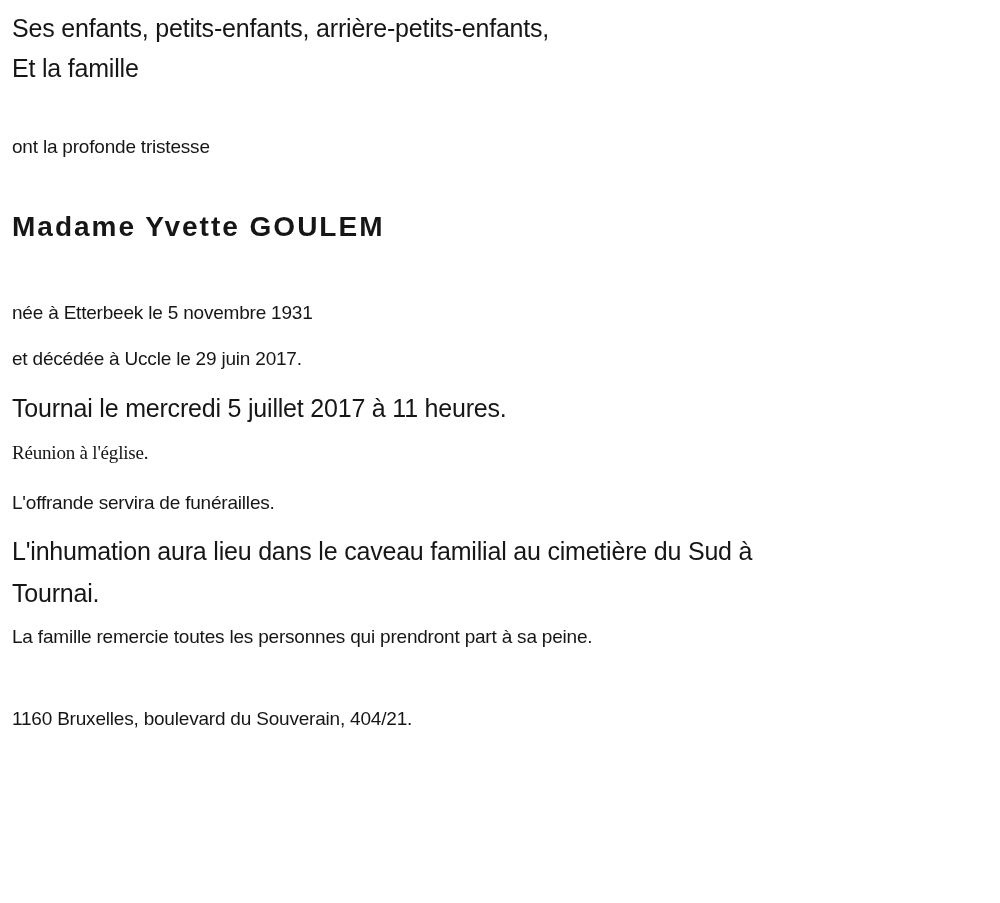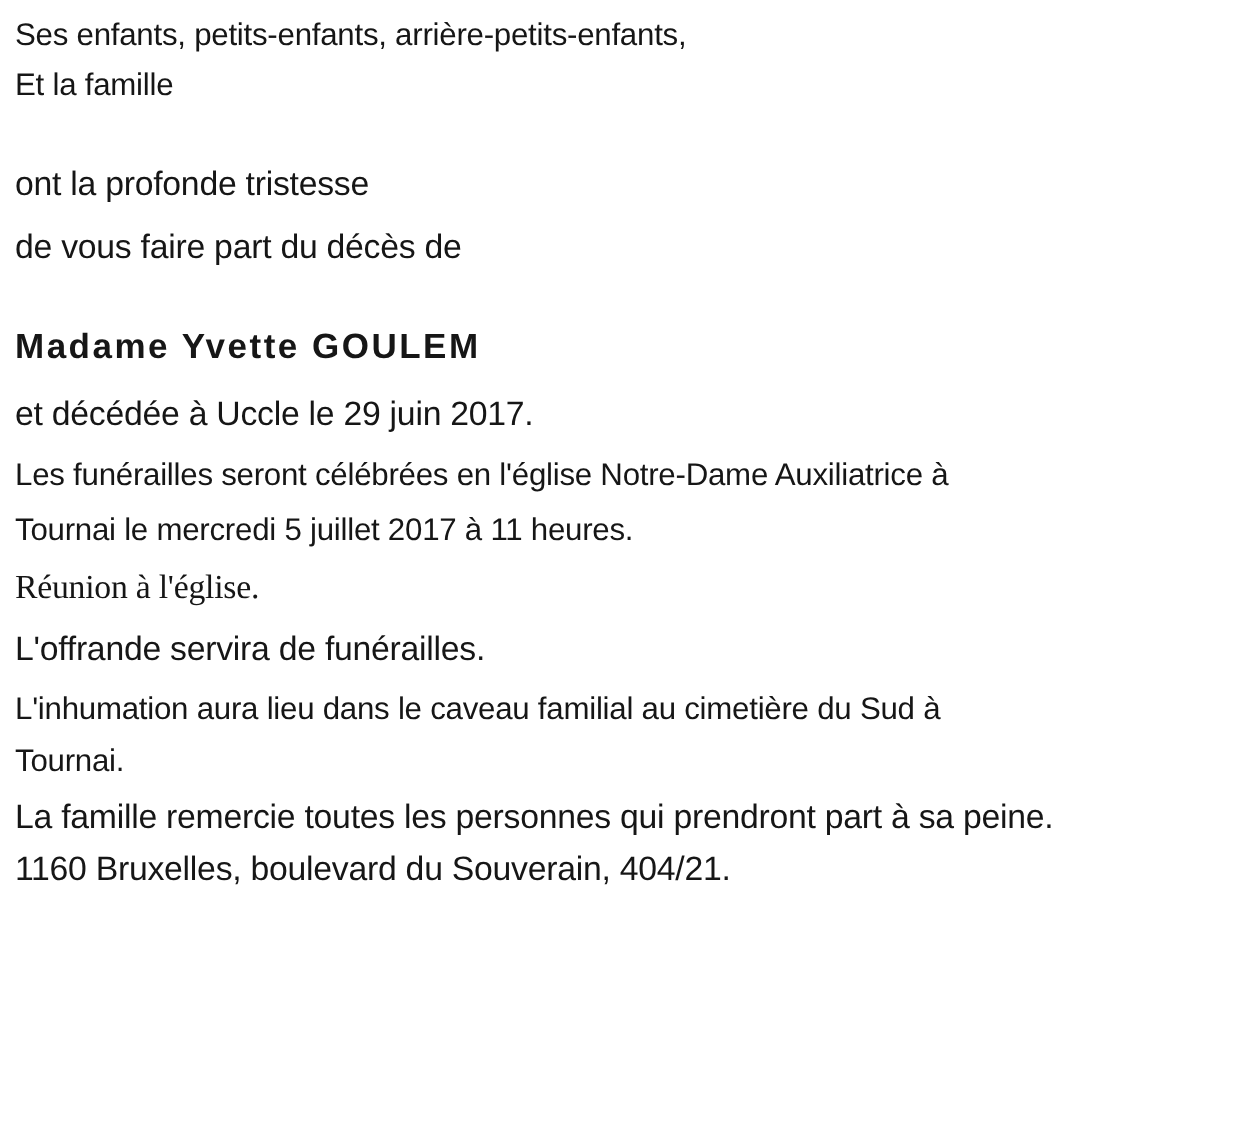--- a/index.html
+++ b/index.html
@@ -15,21 +15,21 @@
     padding: 8px 18px 0 12px;
     width: 933px;
   }
   .line {
     font-size: 25px;
     letter-spacing: -0.2px;
     line-height: 40px;
     white-space: nowrap;
   }
   .body-line {
-    font-size: 27px;
+    font-size: 19px;
     letter-spacing: -0.2px;
     line-height: 42px;
     white-space: nowrap;
   }
   .announce-1 { margin-top: 38px; }
   .announce-2 { margin-top: 8px; }
   .title {
     margin-top: 30px;
     font-size: 28px;
     font-weight: bold;
@@ -45,41 +45,40 @@
   .offering { margin-top: 8px; }
   .burial { margin-top: 6px; }
   .burial .wrap-line { line-height: 42px; }
   .wrap-line {
     font-size: 25px;
     letter-spacing: -0.2px;
     white-space: nowrap;
   }
   .thanks { margin-top: 2px; }
   .notice-line { margin-top: 4px; }
-  .address { }
+  .address { margin-top: 40px; }
 </style>
 </head>
 <body>
 
 <div class="doc">
 
   <div>
     <div class="line">Ses enfants, petits-enfants, arrière-petits-enfants,</div>
     <div class="line">Et la famille</div>
   </div>
 
   <div class="body-line announce-1">ont la profonde tristesse</div>
-  <div class="body-line announce-2">de vous faire part du décès de</div>
 
   <h1 class="title">Madame Yvette GOULEM</h1>
 
+  <div class="body-line birth">née à Etterbeek le 5 novembre 1931</div>
   <div class="body-line death">et décédée à Uccle le 29 juin 2017.</div>
 
   <div class="funeral">
-    <div class="wrap-line">Les funérailles seront célébrées en l'église Notre-Dame Auxiliatrice à</div>
     <div class="wrap-line">Tournai le mercredi 5 juillet 2017 à 11 heures.</div>
   </div>
 
   <div class="body-line meeting">Réunion à l'église.</div>
   <div class="body-line offering">L'offrande servira de funérailles.</div>
 
   <div class="burial">
     <div class="wrap-line">L'inhumation aura lieu dans le caveau familial au cimetière du Sud à</div>
     <div class="wrap-line">Tournai.</div>
   </div>

